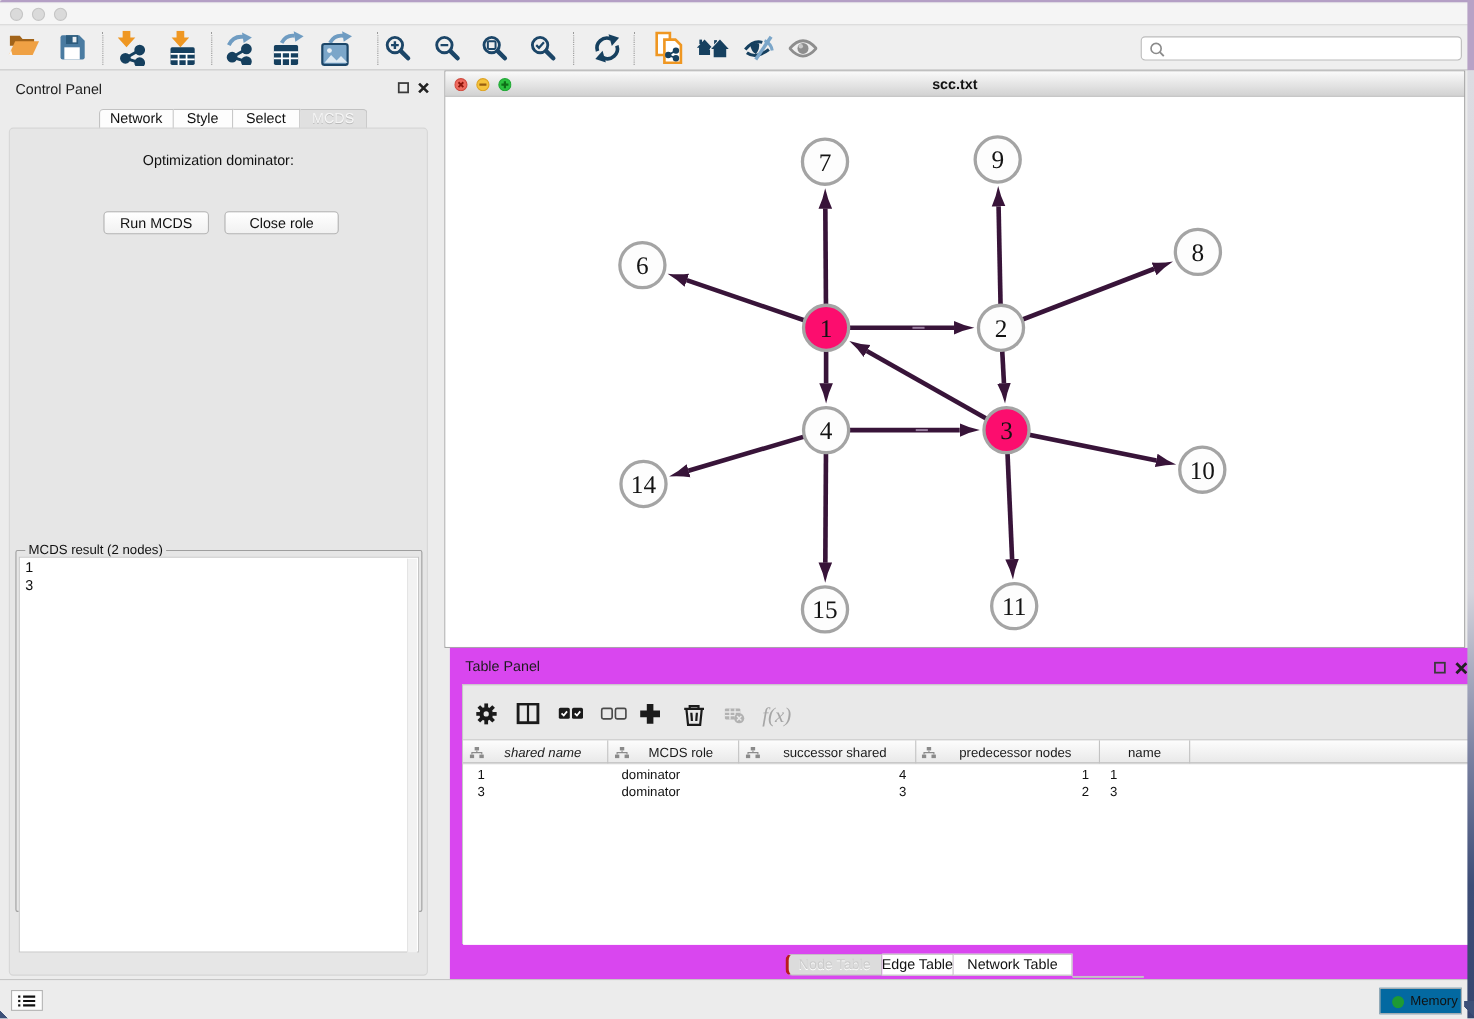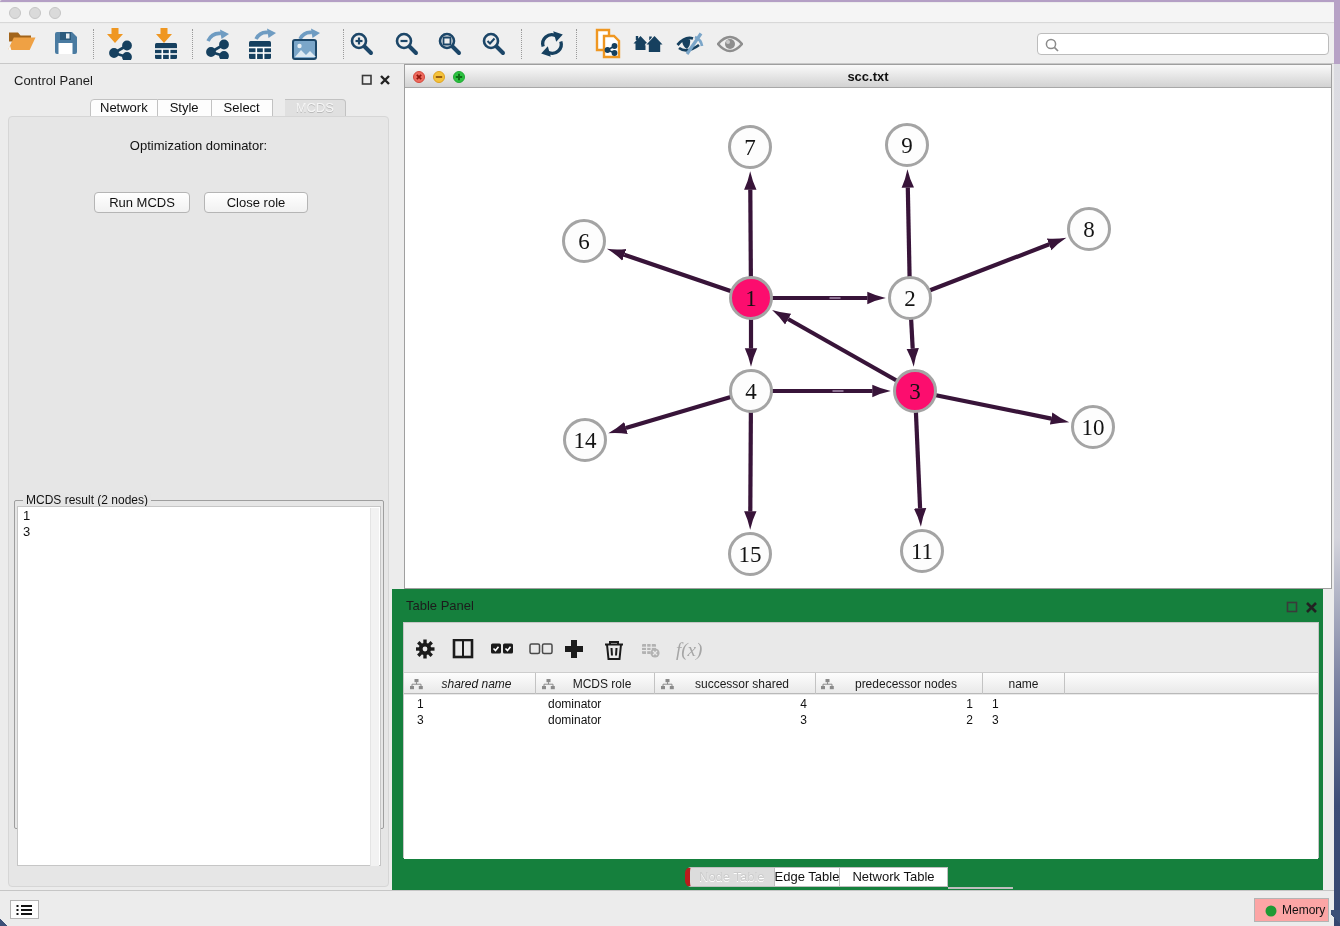--- a/index.html
+++ b/index.html
@@ -13,50 +13,50 @@
 .tl { position:absolute; width:12px; height:12px; border-radius:50%; top:4px; }
 #toolbar { left:0; top:24px; width:1340px; height:40px; background:#efefef; border-bottom:1px solid #c8c8c8; }
 .vsep { position:absolute; top:5px; height:30px; width:0; border-left:1px dotted #9a9a9a; }
 #search { position:absolute; left:1037px; top:9px; width:292px; height:22px; background:#fff; border:1px solid #bcbcbc; border-radius:4px; }
 
 #cp { left:0; top:65px; width:396px; height:821px; background:#ececec; }
 .pnlhdr { font-size:13px; color:#1c1c1c; }
 .tabrow { position:absolute; top:34px; left:78px; height:28px; display:flex; font-size:13px;padding-left:12px; }
 .tab { background:#fdfdfd; border:1px solid #c2c2c2; border-left:none; padding:0 14px; line-height:15px; color:#111; }
 .tab.first { border-left:1px solid #c2c2c2; border-radius:4px 0 0 0; }
-.tab.dis { background:#e0e0e0; color:#f6f6f6; text-shadow:0 1px 0 #bbb; border-radius:0 4px 0 0;margin-left:12px; }
+.tab.dis { background:#e0e0e0; color:#f6f6f6; text-shadow:0 1px 0 #bbb; border-radius:0 4px 0 0; }
 #cpbody { position:absolute; left:8px; top:51px; width:381px; height:771px; background:#e6e6e6; border:1px solid #d6d6d6; border-radius:4px; }
 #optlabel { position:absolute; top:21px; left:0; width:100%; text-align:center; font-size:13px; color:#111; }
 #combo { position:absolute; left:37px; top:44px; width:309px; height:21px; background:#fff; border:1px solid #b9b9b9; border-radius:4px; font-size:13px; line-height:19px; padding-left:8px; color:#111; }
 .btn { position:absolute; height:21px; background:linear-gradient(#ffffff,#f1f1f1); border:1px solid #b5b5b5; border-radius:4px; font-size:13px; text-align:center; line-height:19px; color:#111; }
 #mcdsbox { position:absolute; left:5px; top:383px; width:370px; height:329px; border:1px solid #9e9e9e; border-radius:2px;padding-left:47px; }
 #mcdsbox .ttl { position:absolute; left:8px; top:-8px; background:#e5e5e5; padding:0 3px; font-size:12px; color:#111; }
 #mcdslist { position:absolute; left:2px; top:5px; width:364px; height:360px; background:#fff; border:1px solid #c6c6c6; font-size:13px; color:#111; }
 #mcdslist .sb { position:absolute; right:1px; top:1px; width:9px; height:358px; background:#f2f2f2; border-left:1px solid #e4e4e4; }
 
 #netframe { left:404px; top:64px; width:928px; height:525px; border:1px solid #9f9f9f; background:#fff; }
 #nettitle { position:absolute; left:0; top:0; width:100%; height:23px; background:linear-gradient(#fafafa,#d2d2d2); border-bottom:1px solid #a8a8a8; }
 #nettitle .t { position:absolute; left:0; right:0; top:4px; text-align:center; font-size:13px; font-weight:bold; color:#111; }
 
-#tp { left:392px; top:589px; width:931px; height:301px; background:#15803d; }
+#tp { left:409px; top:589px; width:931px; height:301px; background:#d946ef; }
 #tpsub { position:absolute; left:11px; top:33px; width:916px; height:236px; border:1px solid #c6c6c6; background:#e9e9e9; }
 #thead { position:absolute; left:0px; top:49px; width:914px; height:22px; background:linear-gradient(#fdfdfd,#e9e9e9); border-bottom:1px solid #b9b9b9; border-top:1px solid #cdcdcd; font-size:12px; color:#1a1a1a; }
 #tbody { position:absolute; left:0px; top:72px; width:914px; height:164px; background:#fff; font-size:12px; color:#111; }
 .hc { position:absolute; top:0; height:21px; border-right:1px solid #c3c3c3; }
 .hc span { position:absolute; left:0; right:0; top:4px; text-align:center; }
 .row { position:absolute; height:16px; line-height:16px; width:100%; }
 .cell { position:absolute; }
 .bottabs { position:absolute; left:293px; top:278px; height:20px; display:flex; font-size:13px; }
 .btab { background:#fff; border:1px solid #bfbfbf; border-left:none; padding:0 12px; line-height:18px; color:#111; }
-.btab.first { border-left:5px solid #b91c1c; border-radius:6px 0 0 6px; background:#dcdcdc; color:#ccc; text-shadow:0 1px 0 #fff; }
+.btab.first { border-left:3px solid #b91c1c; border-radius:6px 0 0 6px; background:#dcdcdc; color:#ccc; text-shadow:0 1px 0 #fff;margin-left:12px; }
 .btab.last { border-radius:0 6px 6px 0;margin-top:20px; }
 
 #status { left:0; top:890px; width:1340px; height:36px; background:#ececec; border-top:1px solid #c6c6c6; }
 #listbtn { position:absolute; left:10px; top:9px; width:29px; height:19px; background:#fdfdfd; border:1px solid #b3b3b3; }
-#membtn { position:absolute; left:1254px; top:7px; width:75px; height:24px; background:#fca5a5; border:1px solid #b4b4b4; font-size:12px; color:#111; }
+#membtn { position:absolute; left:1254px; top:7px; width:75px; height:24px; background:#0369a1; border:1px solid #b4b4b4; font-size:12px; color:#111; }
 </style>
 </head>
 <body>
 <div class="abs" id="purpletop"></div>
 <div class="abs" id="titlebar">
   <div class="tl" style="left:9px; background:#dadada; border:1px solid #c5c5c5;"></div>
   <div class="tl" style="left:29px; background:#dadada; border:1px solid #c5c5c5;"></div>
   <div class="tl" style="left:49px; background:#dadada; border:1px solid #c5c5c5;"></div>
 </div>
 <div class="abs" id="toolbar">

